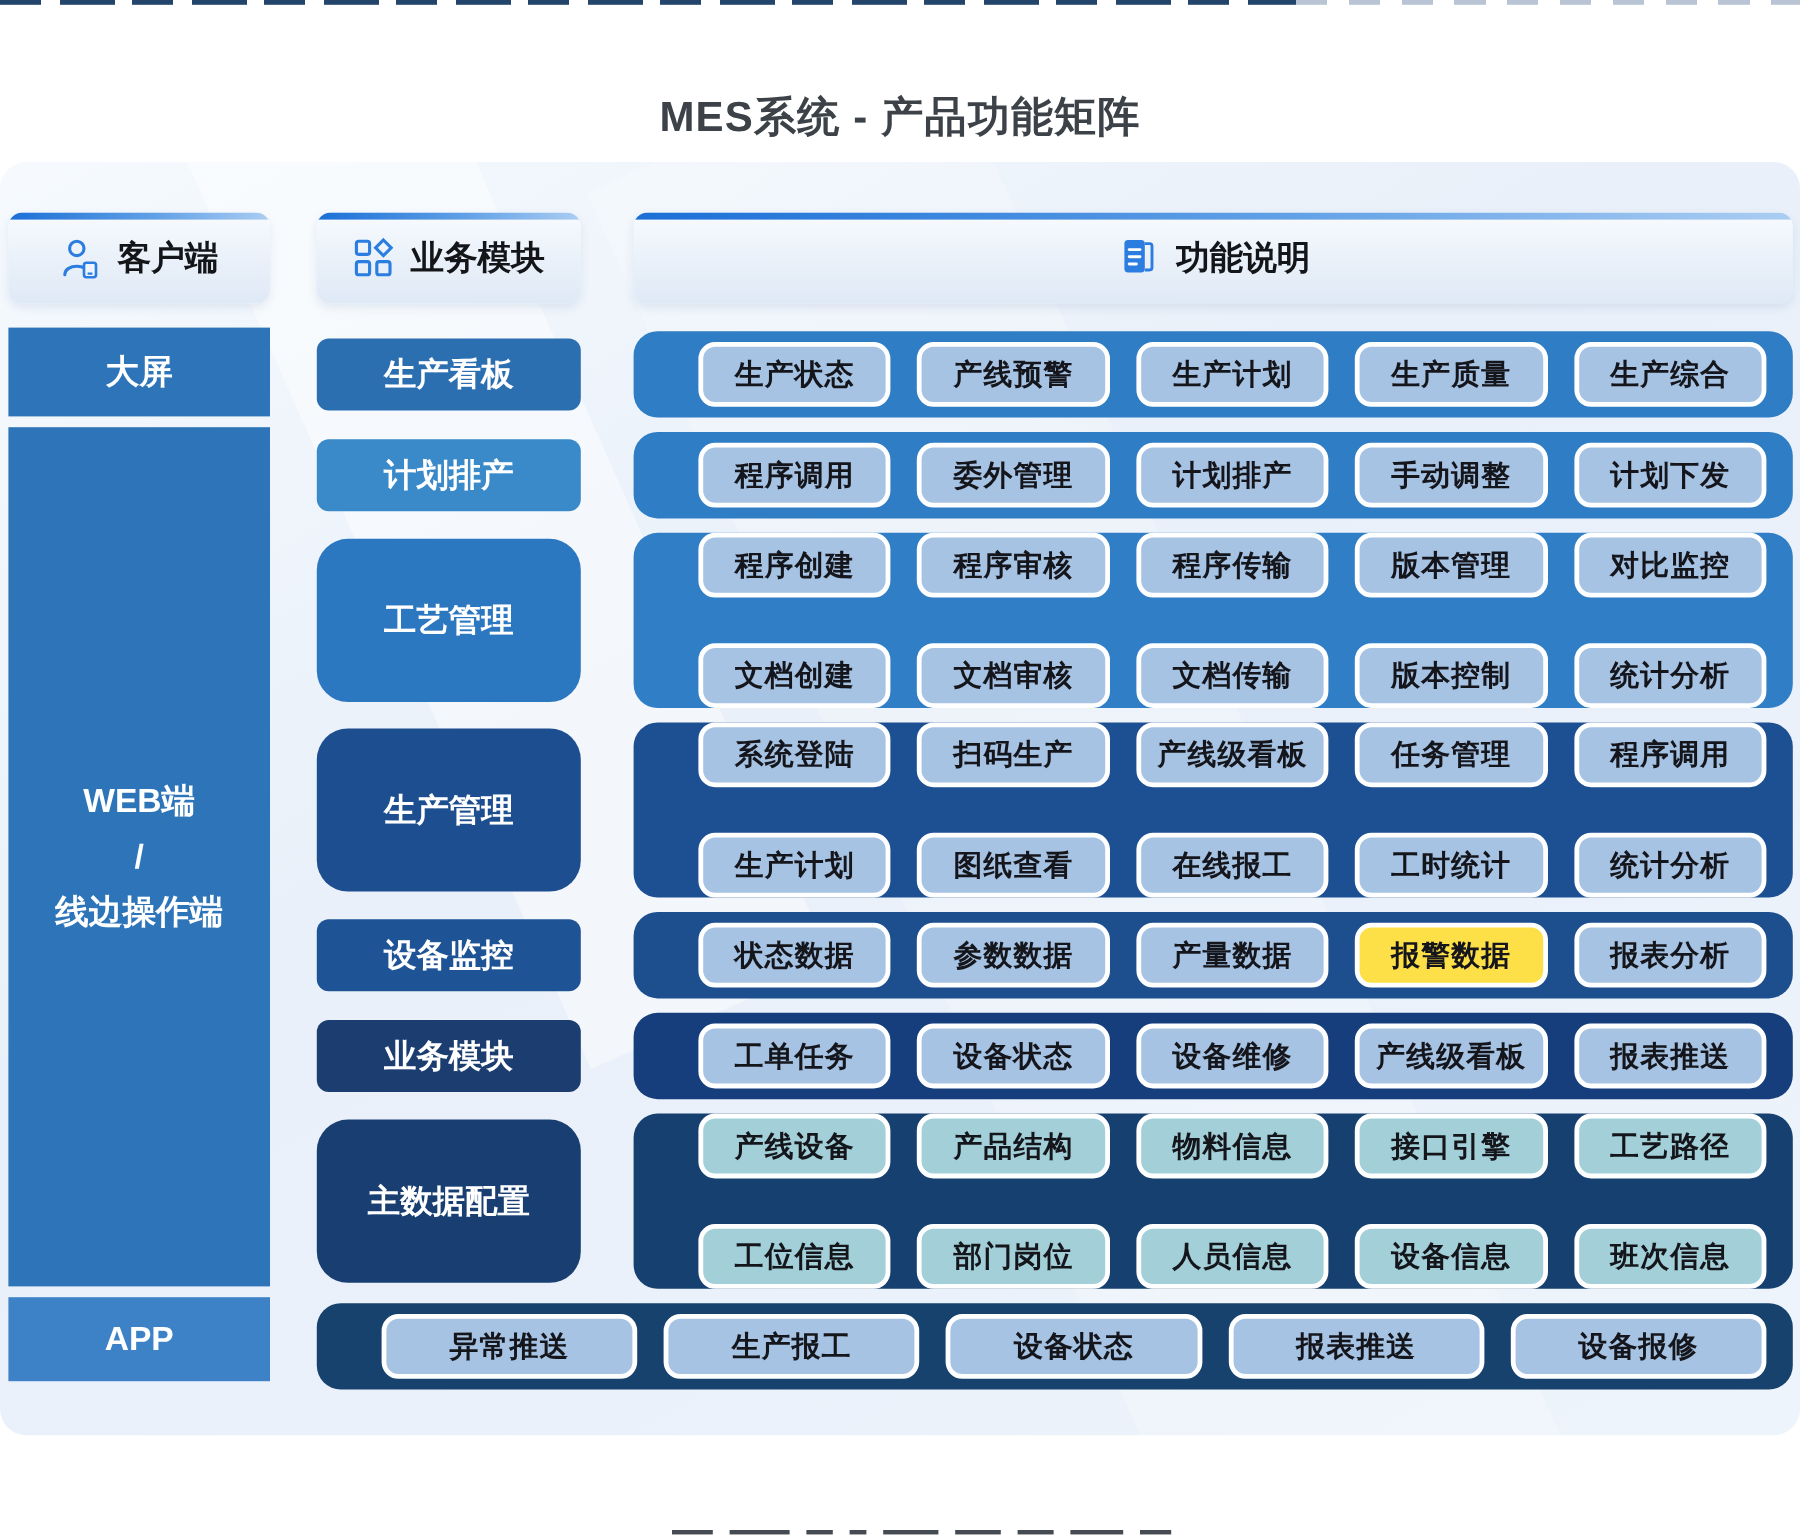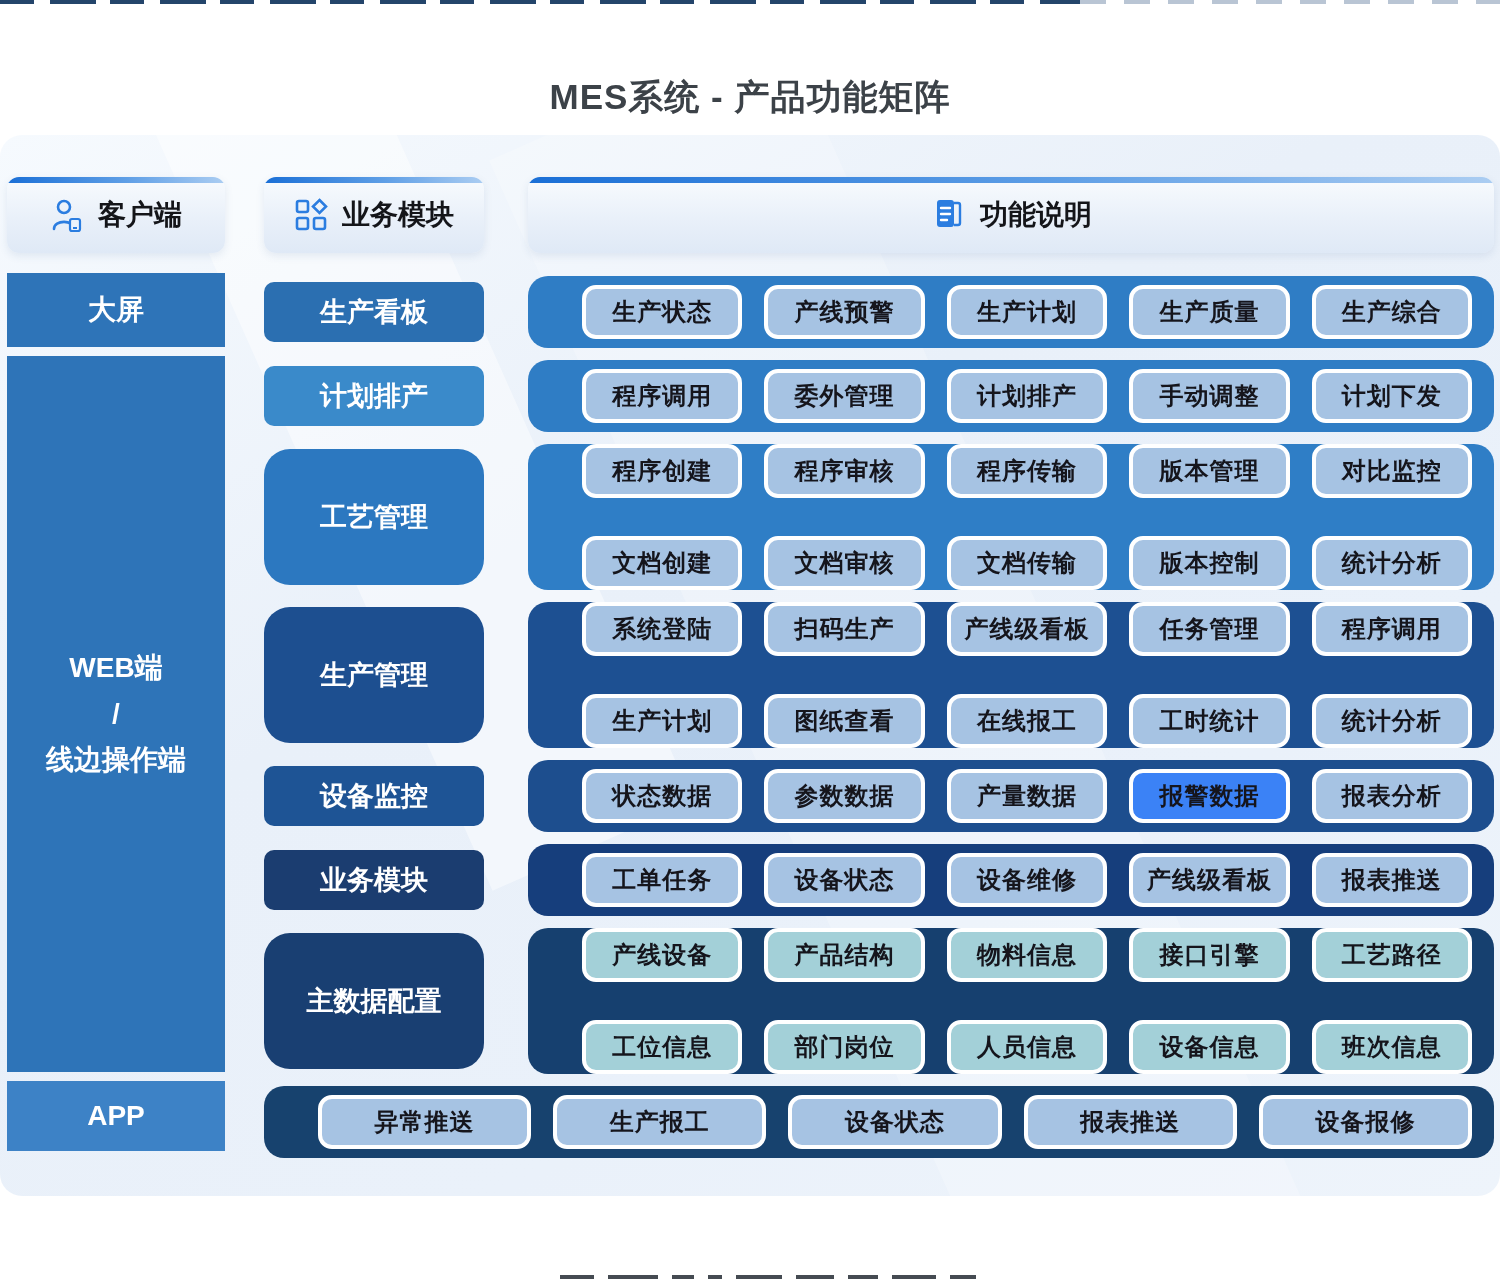--- a/index.html
+++ b/index.html
@@ -207,21 +207,21 @@
           </div>
         </div>
       </div>
       <div class="row">
         <div class="module-box short" style="background: rgb(30, 84, 149);">设备监控</div>
         <div class="chips-container short" style="background: rgb(29, 78, 142);">
           <div class="chip-row">
             <div class="chip" style="background: rgb(166, 195, 227);">状态数据</div>
             <div class="chip" style="background: rgb(166, 195, 227);">参数数据</div>
             <div class="chip" style="background: rgb(166, 195, 227);">产量数据</div>
-            <div class="chip" style="background: #3b82f6;">报警数据</div>
+            <div class="chip" style="background: #fde047;">报警数据</div>
             <div class="chip" style="background: rgb(166, 195, 227);">报表分析</div>
           </div>
         </div>
       </div>
       <div class="row">
         <div class="module-box short" style="background: rgb(27, 61, 112);">业务模块</div>
         <div class="chips-container short" style="background: rgb(22, 62, 124);">
           <div class="chip-row">
             <div class="chip" style="background: rgb(166, 195, 227);">工单任务</div>
             <div class="chip" style="background: rgb(166, 195, 227);">设备状态</div>

